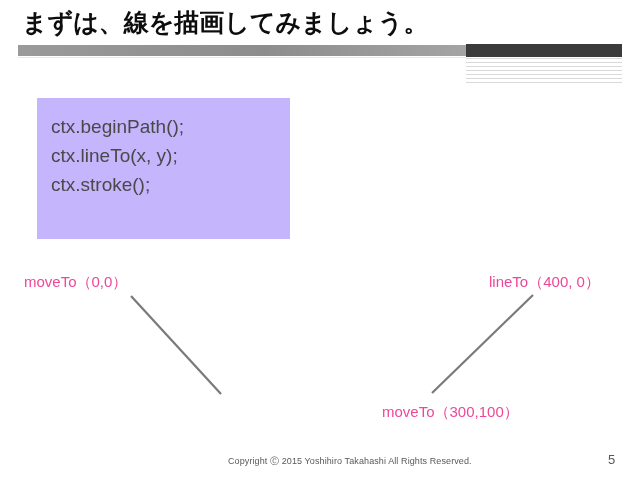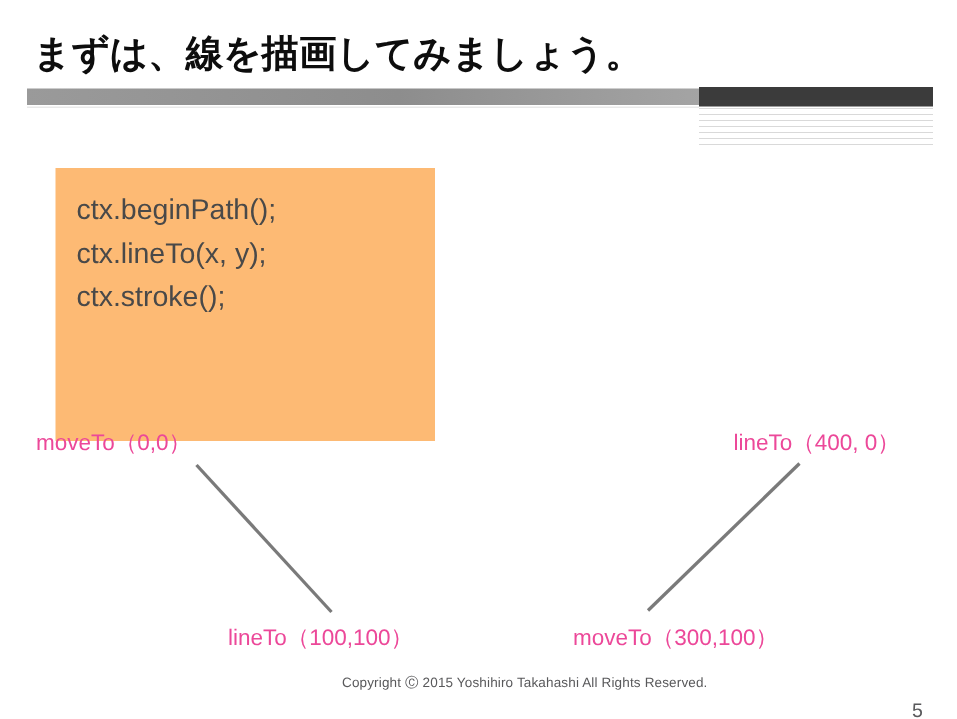--- a/index.html
+++ b/index.html
@@ -13,21 +13,20 @@
     position: relative;
     overflow: hidden;
     font-family: "Liberation Sans", "DejaVu Sans", sans-serif;
     -webkit-font-smoothing: antialiased;
   }
 
   .slide {
     position: absolute;
     inset: 0;
     background: #ffffff;
-    margin-top: 14px;
   }
 
   
   .slide-title {
     position: absolute;
     left: 22px;
     top: 6px;
     width: 600px;
     font-size: 25px;
     font-weight: bold;
@@ -76,22 +75,22 @@
     height: 1px;
     background: #e9e9e9;
   }
 
   
   .code-block {
     position: absolute;
     left: 37px;
     top: 98px;
     width: 253px;
-    height: 182px;
-    background: #fdba74;
+    height: 141px;
+    background: #c4b5fd;
     box-sizing: border-box;
     padding: 14px 0 0 14px;
   }
   .code-line {
     font-size: 19px;
     line-height: 29px;
     color: #494949;
     white-space: pre;
     font-family: "Liberation Sans", "DejaVu Sans", sans-serif;
   }
@@ -116,21 +115,21 @@
     top: 0;
     width: 638px;
     height: 479px;
     pointer-events: none;
   }
 
   
   .footer-copyright {
     position: absolute;
     left: 228px;
-    top: 435px;
+    top: 455px;
     font-size: 9px;
     color: #59595b;
     white-space: nowrap;
     letter-spacing: 0.1px;
   }
   .footer-pagenum {
     position: absolute;
     left: 608px;
     top: 452px;
     font-size: 13px;
@@ -158,21 +157,20 @@
 
   <svg class="leader-svg" viewBox="0 0 638 479" xmlns="http://www.w3.org/2000/svg">
     <line x1="131" y1="296" x2="221" y2="394" stroke="#7a7a7a" stroke-width="2.2" stroke-linecap="butt"></line>
     <line x1="432" y1="393" x2="533" y2="295" stroke="#7a7a7a" stroke-width="2.2" stroke-linecap="butt"></line>
   </svg>
 
   <div class="anno anno-moveto-origin">moveTo（0,0）</div>
 
   <div class="anno anno-lineto-400">lineTo（400, 0）</div>
 
-  <div class="anno anno-lineto-100">lineTo（100,100）</div>
 
   <div class="anno anno-moveto-300">moveTo（300,100）</div>
 
   <div class="footer-copyright">Copyright Ⓒ 2015 Yoshihiro Takahashi All Rights Reserved.</div>
 
   <div class="footer-pagenum">5</div>
 
 </div>
 
 </body></html>

